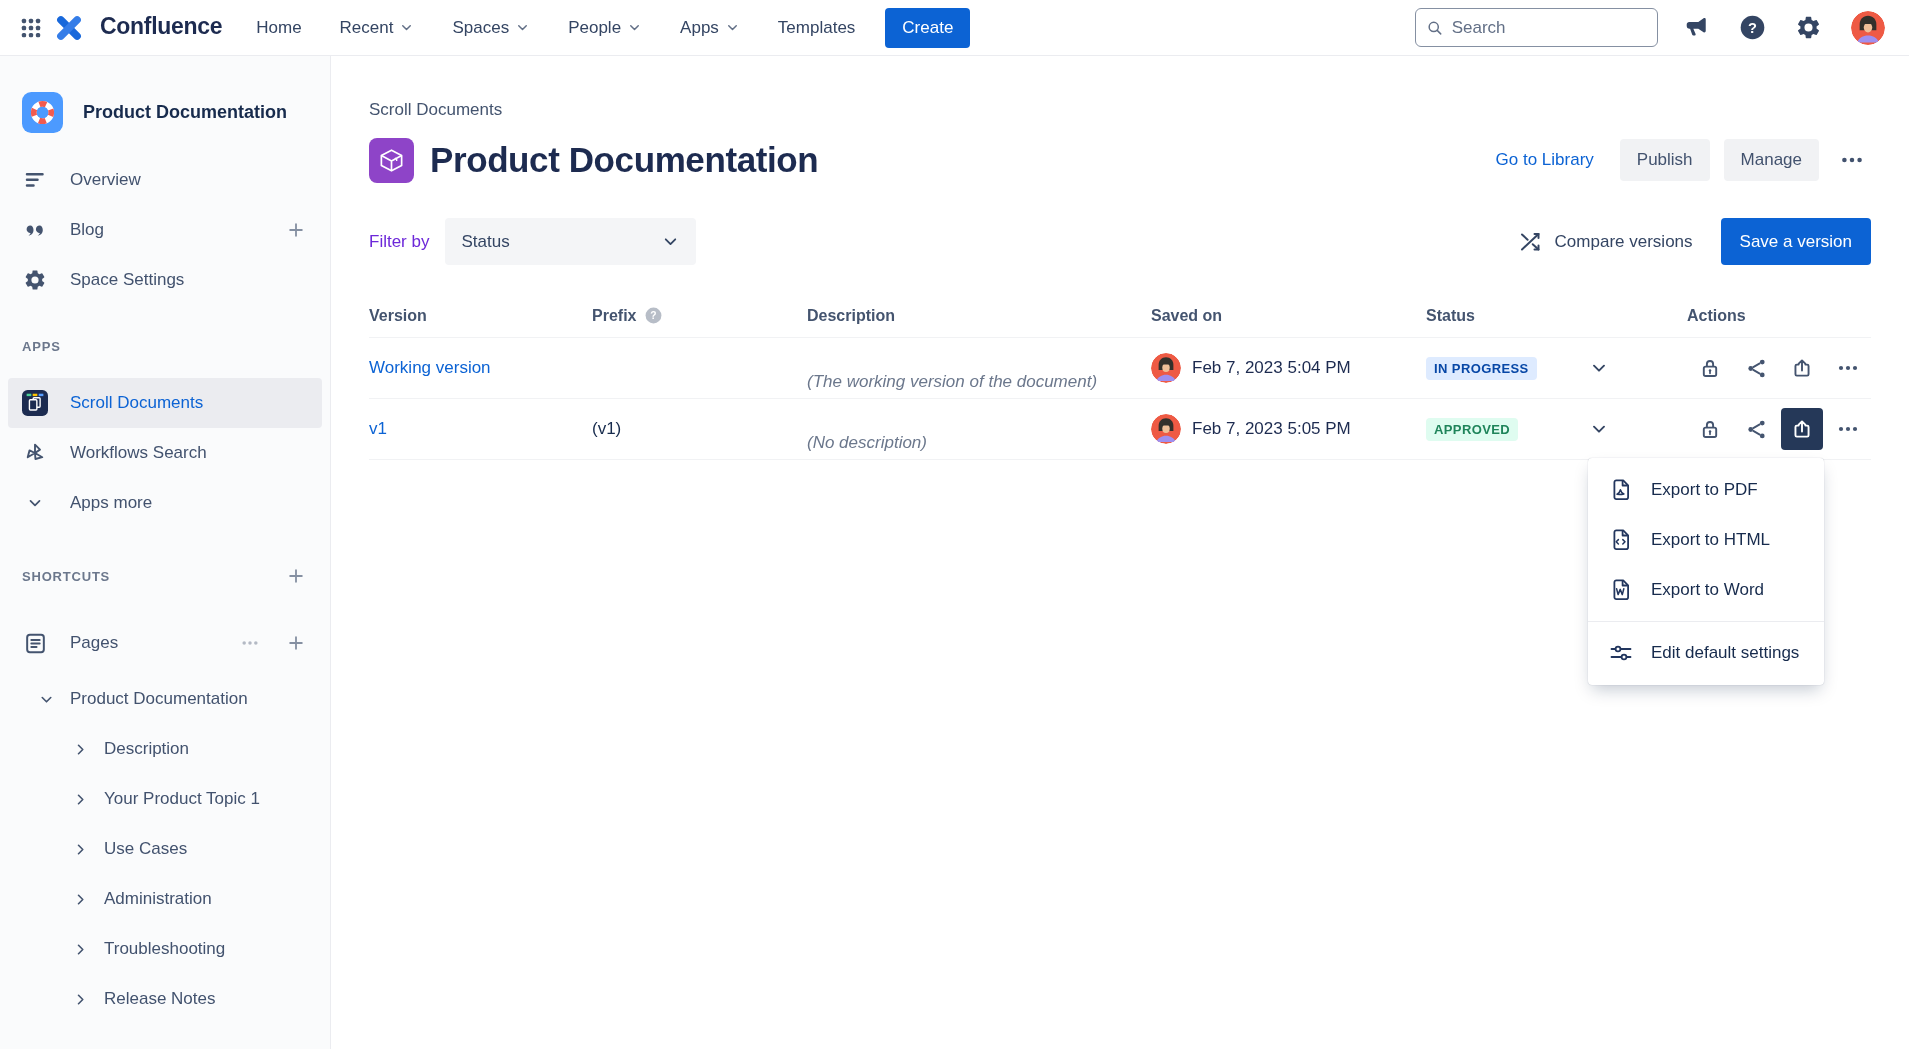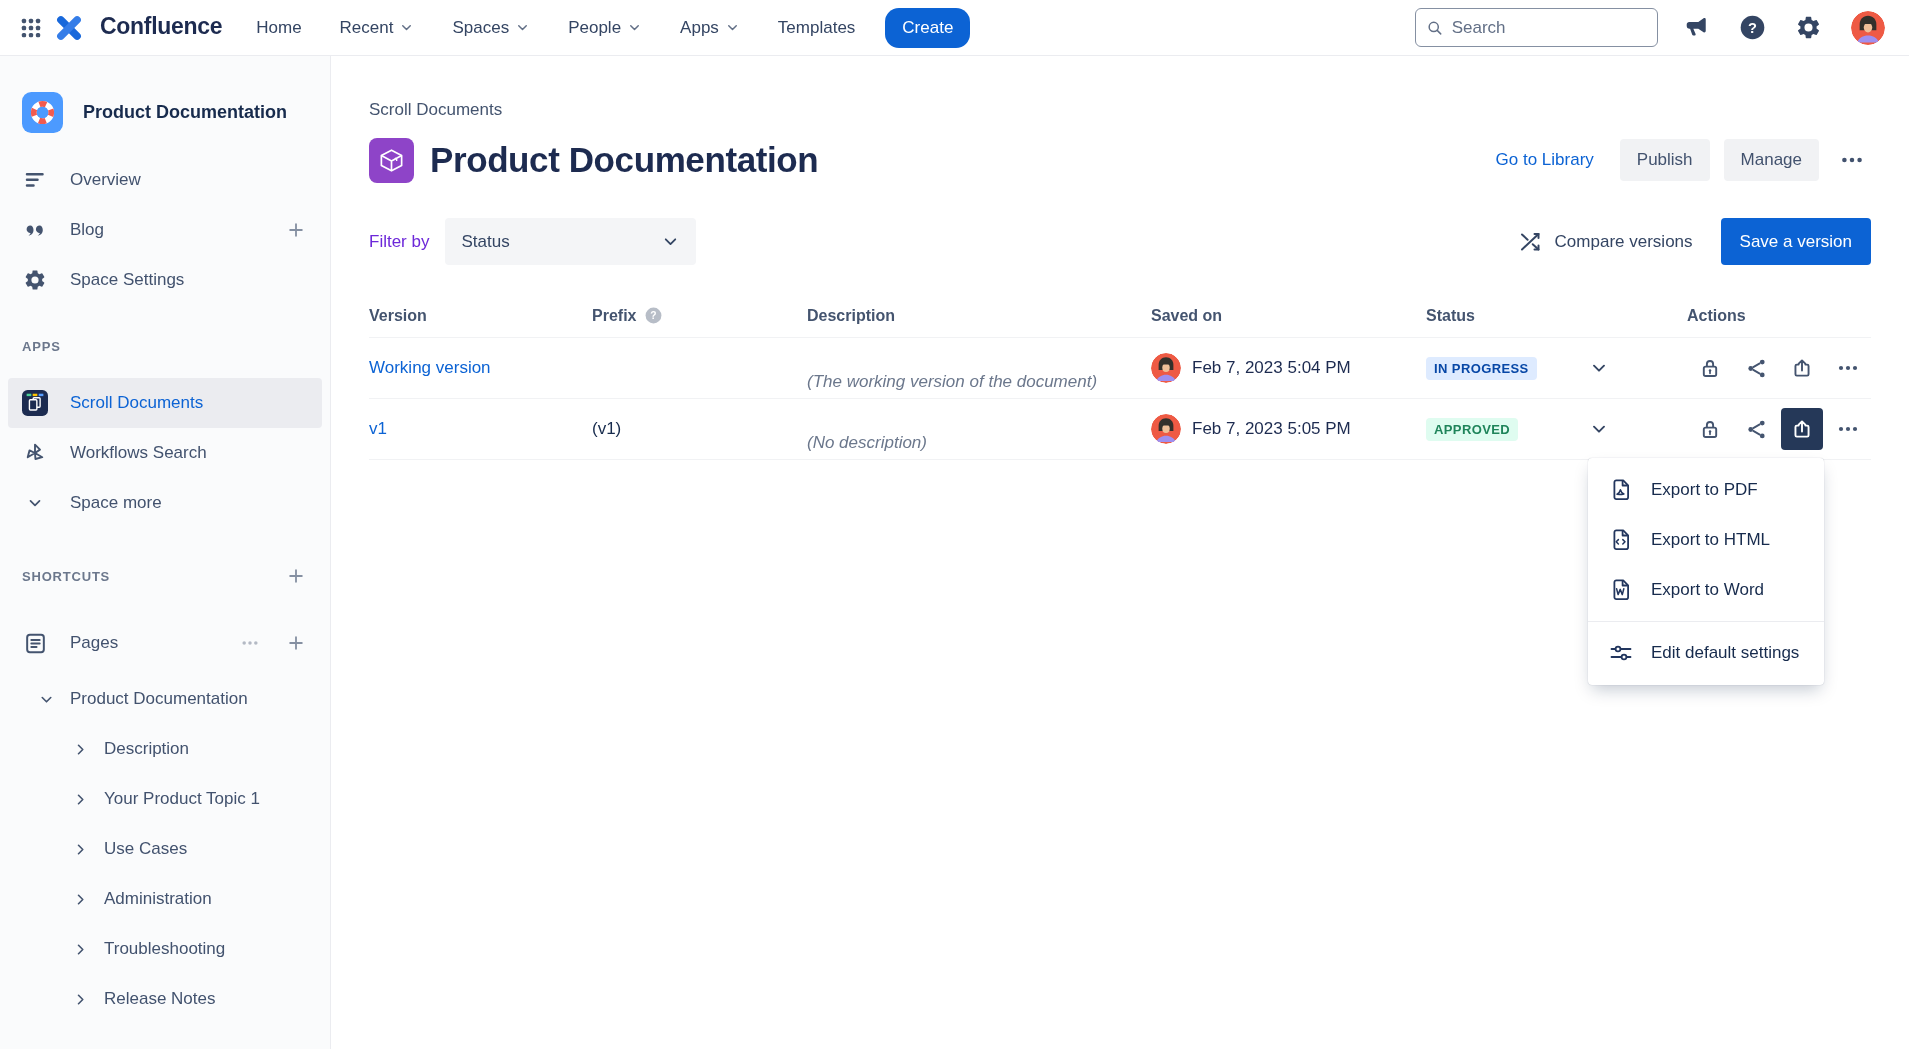--- a/index.html
+++ b/index.html
@@ -15,21 +15,21 @@
     height:56px; background:#fff; border-bottom:1px solid #EBECF0;
     display:flex; align-items:center; padding:0 20px 0 14px;
   }
   .icon-btn { background:none; border:none; cursor:pointer; color:#44546F;
     display:flex; align-items:center; justify-content:center; padding:4px; }
   .logo { display:flex; align-items:flex-start; gap:16px; padding:0 10px 0 6px; }
   .logo-text { font-size:23px; font-weight:700; color:#1D2B50; letter-spacing:-0.3px; }
   .topnav { display:flex; align-items:center; gap:38px; margin-left:24px; }
   .topnav-item { display:flex; align-items:center; gap:6px; font-size:17px; color:#344563;
     background:none; border:none; cursor:pointer; }
-  .create-btn { margin-left:30px; background:#0C63D4; color:#fff; border:none; border-radius:14px;
+  .create-btn { margin-left:30px; background:#0C63D4; color:#fff; border:none; border-radius:4px;
     font-size:17px; font-weight:500; padding:10px 17px; cursor:pointer;
     font-family:"Liberation Sans",sans-serif; }
   .topbar-right { margin-left:auto; display:flex; align-items:center; gap:21px; }
   .search-box { display:flex; align-items:center; gap:8px; width:243px; height:39px;
     border:1.5px solid #8590A2; border-radius:6px; padding:0 10px; background:#fff; color:#626F86; }
   .search-box input { border:none; outline:none; width:100%; font-size:17px;
     font-family:"Liberation Sans",sans-serif; color:#172B4D; }
   .search-box input::placeholder { color:#626F86; }
   .avatar { border-radius:50%; overflow:hidden; }
 
@@ -350,21 +350,21 @@
         </span>
         <span>Workflows Search</span>
       </div>
 
       <div class="side-row">
         <span class="ic">
           <svg width="18" height="18">
               <use href="#sym-chev-down"></use>
             </svg>
         </span>
-        <span>Space more</span>
+        <span>Apps more</span>
       </div>
 
       <div class="section-label">
         <span>SHORTCUTS</span>
         <span class="trail">
           <button class="icon-btn">
             <svg width="20" height="20">
                 <use href="#sym-plus" style="color:#8590A2"></use>
               </svg>
           </button>

